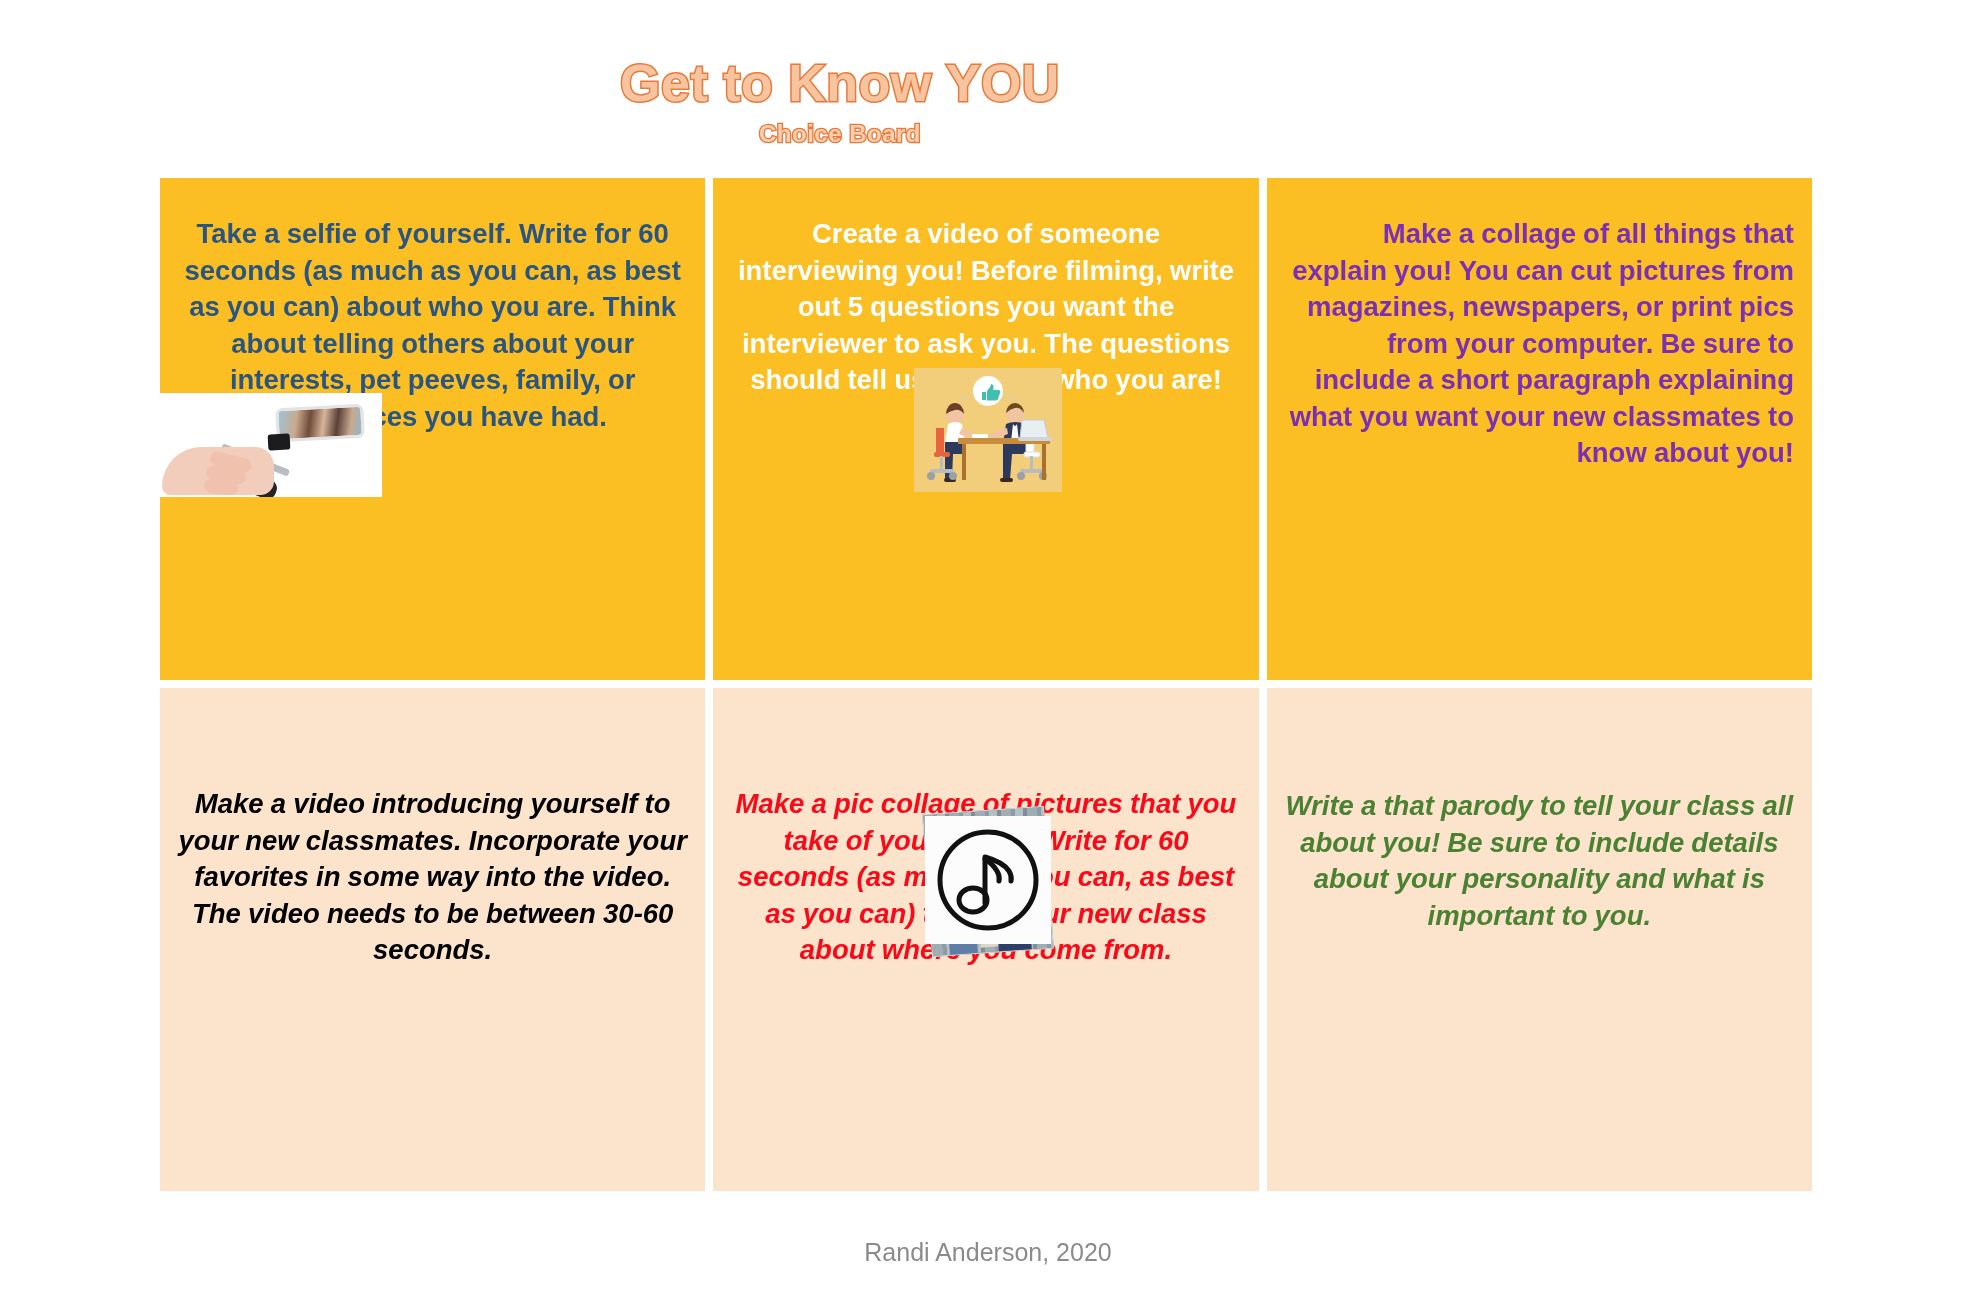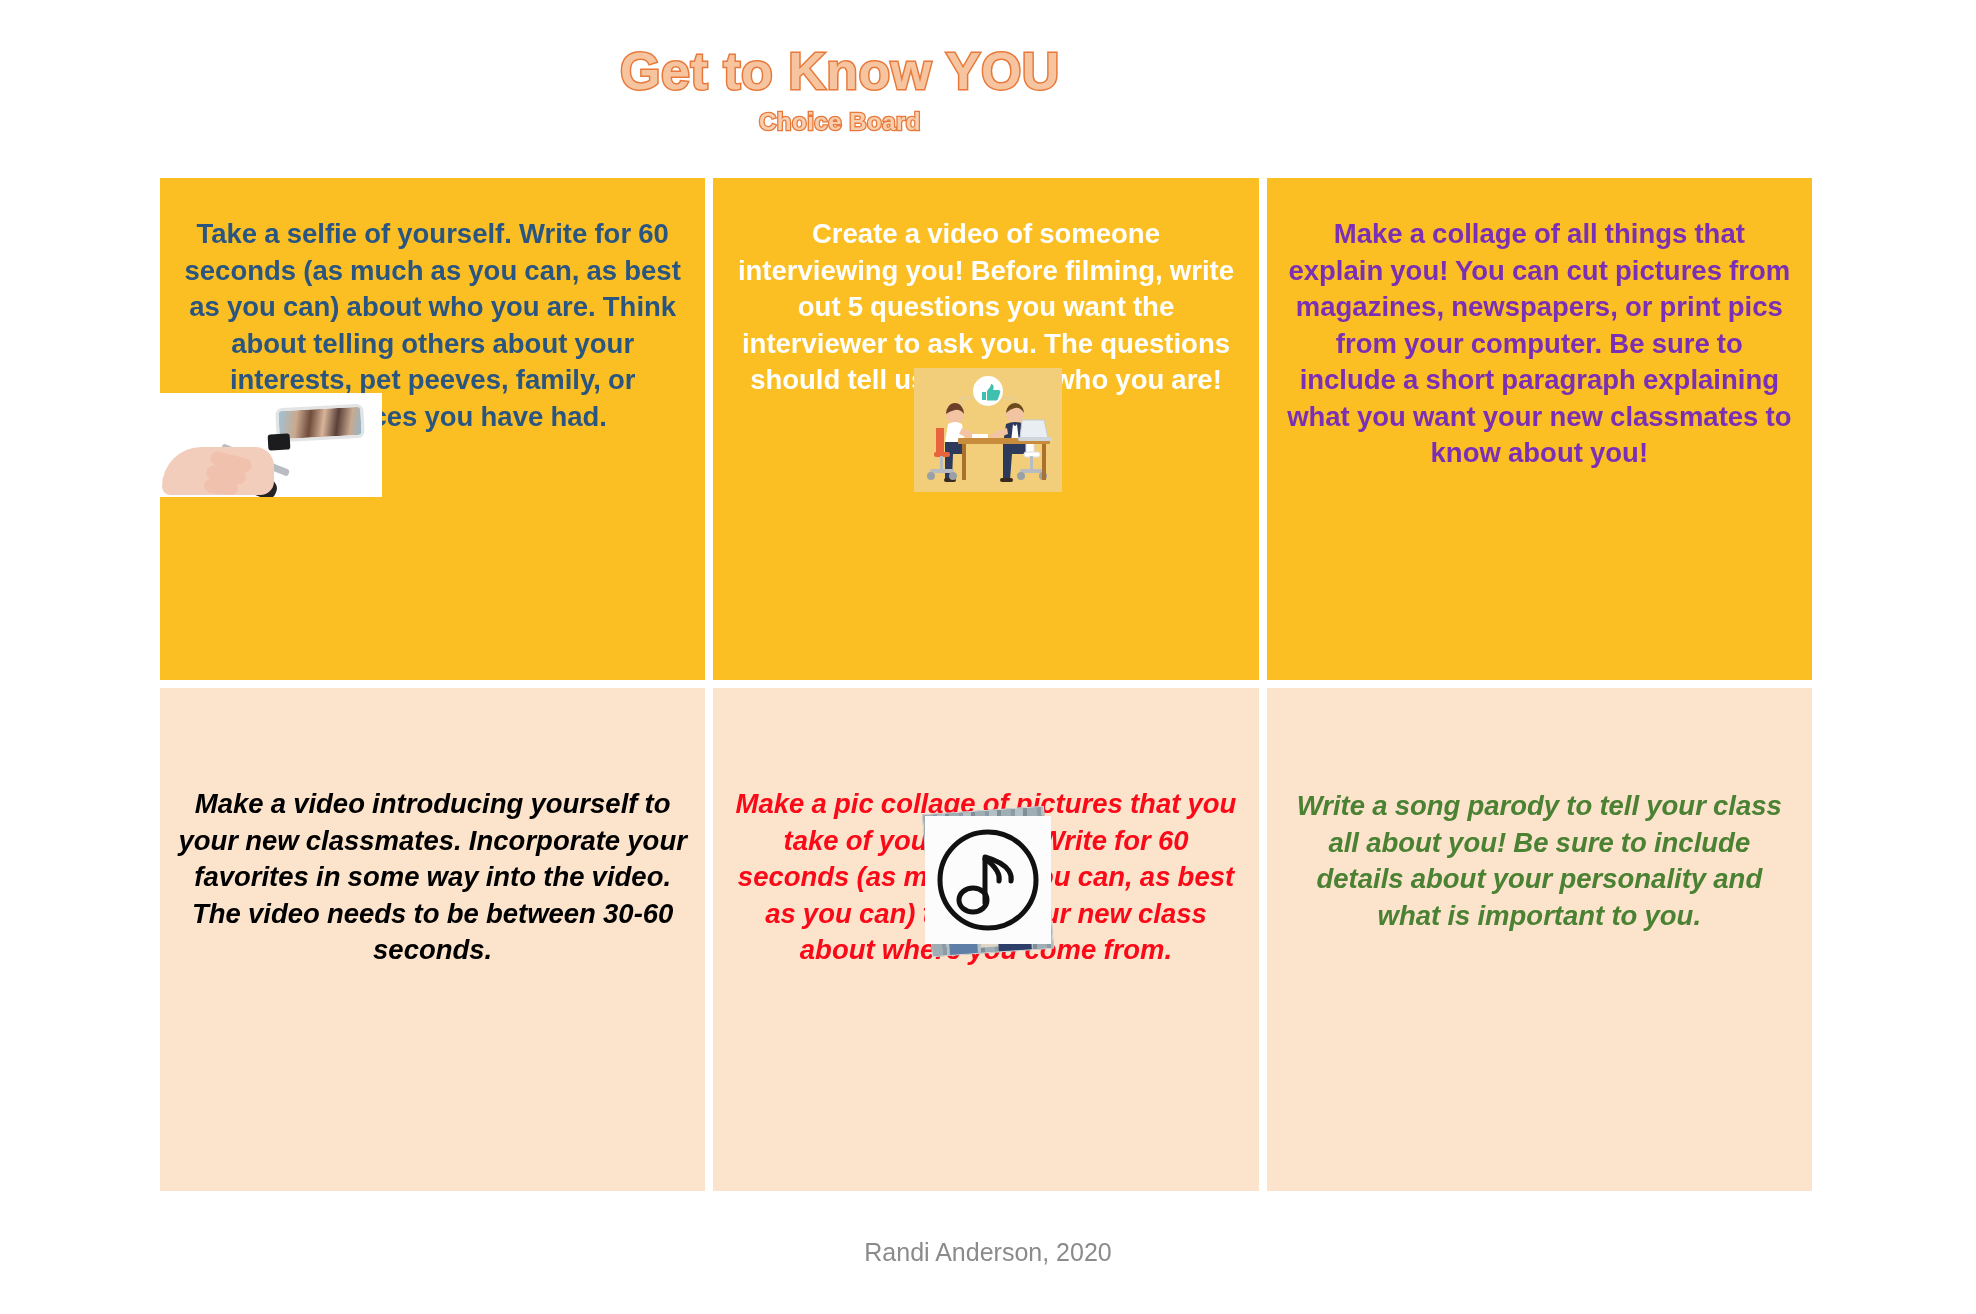--- a/index.html
+++ b/index.html
@@ -12,21 +12,21 @@
     height: 1314px;
     font-family: "Liberation Sans", sans-serif;
     position: relative;
     overflow: hidden;
   }
 
   
   .title-wrap {
     position: absolute;
     left: 0;
-    top: 44px;
+    top: 56px;
     width: 1680px;
     text-align: center;
   }
   .main-title {
     font-size: 52px;
     font-weight: 700;
     letter-spacing: 0.5px;
     color: #f6c5a0;
     -webkit-text-stroke: 3px #e8793a;
     paint-order: stroke fill;
@@ -74,21 +74,21 @@
     font-size: 27.5px;
     font-weight: 700;
     line-height: 1.33;
     text-align: center;
     width: 100%;
     margin: 0;
     word-spacing: -0.5px;
   }
   .c1 .cell-text { color: #2a5580; padding-top: 8px; }
   .c2 .cell-text { color: #ffffff; padding-top: 8px; }
-  .c3 .cell-text { color: #7b2fb5; padding-top: 8px; }
+  .c3 .cell-text { color: #7b2fb5; padding-top: 8px; text-align: right; }
   .c4 .cell-text { color: #000000; padding-top: 68px; }
   .c5 .cell-text { color: #fa0a18; padding-top: 68px; }
   .c6 .cell-text { color: #4a8133; padding-top: 70px; }
 
   
   .media { position: absolute; }
 
   
   .selfie {
     left: 160px;
@@ -272,21 +272,21 @@
 
   <div class="cell peach c4">
     <p class="cell-text">Make a video introducing yourself to your new classmates. Incorporate your favorites in some way into the video. The video needs to be between 30-60 seconds.</p>
   </div>
 
   <div class="cell peach c5">
     <p class="cell-text">Make a pic collage of pictures that you take of your family. Write for 60 seconds (as much as you can, as best as you can) telling your new class about where you come from.</p>
   </div>
 
   <div class="cell peach c6">
-    <p class="cell-text">Write a song parody to tell your class all about you! Be sure to include details about your personality and what is important to you.</p>
+    <p class="cell-text">Write a that parody to tell your class all about you! Be sure to include details about your personality and what is important to you.</p>
   </div>
 </div>
 
 <div class="media selfie">
   <div class="phone"></div>
   <div class="clamp"></div>
   <div class="stick"></div>
   <div class="handle"></div>
   <div class="hand"></div>
   <div class="finger f1"></div>

